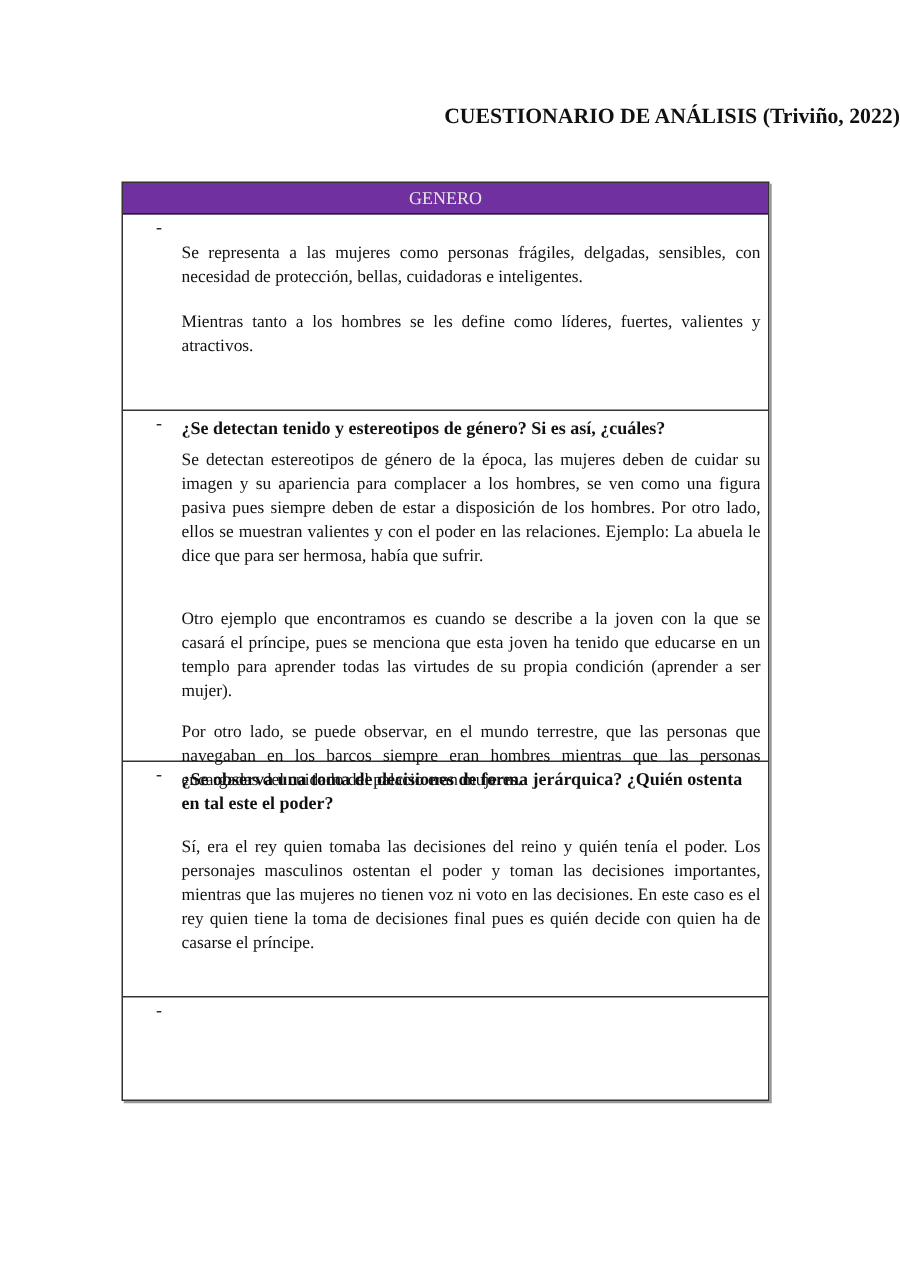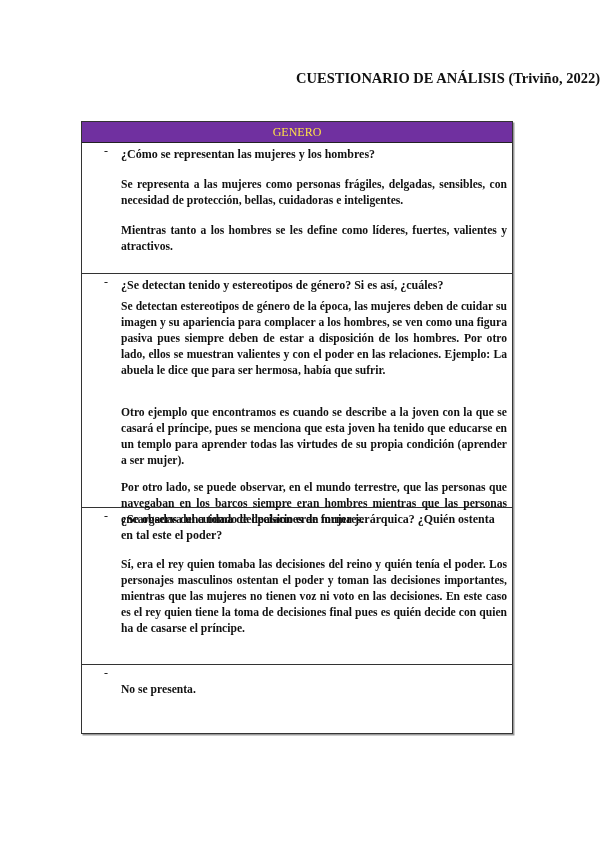--- a/index.html
+++ b/index.html
@@ -30,21 +30,21 @@
       left: 81px;
       top: 121px;
       width: 430px;
       border: 1.5px solid #333333;
       box-shadow: 1.5px 1.5px 0 #9a9a9a;
     }
     .table-header {
       height: 20px;
       line-height: 20px;
       background: #7030a0;
-      color: #fde047;
+      color: #e5e5e5;
       text-align: center;
       font-size: 12px;
       border-bottom: 1.5px solid #222222;
     }
     .row {
       position: relative;
       border-bottom: 1.5px solid #333333;
       box-sizing: border-box;
     }
     .row:last-child {
@@ -63,38 +63,36 @@
       left: 22px;
       top: 0;
       font-weight: normal;
     }
     .answer {
       padding-left: 39px;
       padding-right: 5px;
       font-size: 11.6px;
       line-height: 16px;
       text-align: justify;
-      font-weight: bold;
     }
     .answer p {
       margin: 0;
     }
   </style>
 </head>
 <body>
 
 <div class="page-title">CUESTIONARIO DE ANÁLISIS (Triviño, 2022)</div>
 
 <div class="table">
   <div class="table-header">GENERO</div>
 
   <div class="row" style="height:131px;">
     <div class="q-line" style="padding-top:3px;">
       <span class="dash">-</span>
-      <span>¿Cómo se representan las mujeres y los hombres?</span>
     </div>
     <div class="answer" style="padding-top:15px;">
       <p>Se representa a las mujeres como personas frágiles, delgadas, sensibles, con necesidad de protección, bellas, cuidadoras e inteligentes.</p>
       <p style="margin-top:14px;">Mientras tanto a los hombres se les define como líderes, fuertes, valientes y atractivos.</p>
     </div>
   </div>
 
   <div class="row" style="height:234px;">
     <div class="q-line" style="padding-top:3px;">
       <span class="dash">-</span>
@@ -114,17 +112,14 @@
     </div>
     <div class="answer" style="padding-top:14px;">
       <p>Sí, era el rey quien tomaba las decisiones del reino y quién tenía el poder. Los personajes masculinos ostentan el poder y toman las decisiones importantes, mientras que las mujeres no tienen voz ni voto en las decisiones. En este caso es el rey quien tiene la toma de decisiones final pues es quién decide con quien ha de casarse el príncipe.</p>
     </div>
   </div>
 
   <div class="row" style="height:68px;">
     <div class="q-line" style="padding-top:3px;">
       <span class="dash">-</span>
     </div>
-    <div class="answer" style="padding-top:14px;">
-      <p>No se presenta.</p>
-    </div>
   </div>
 </div>
 
 </body></html>

